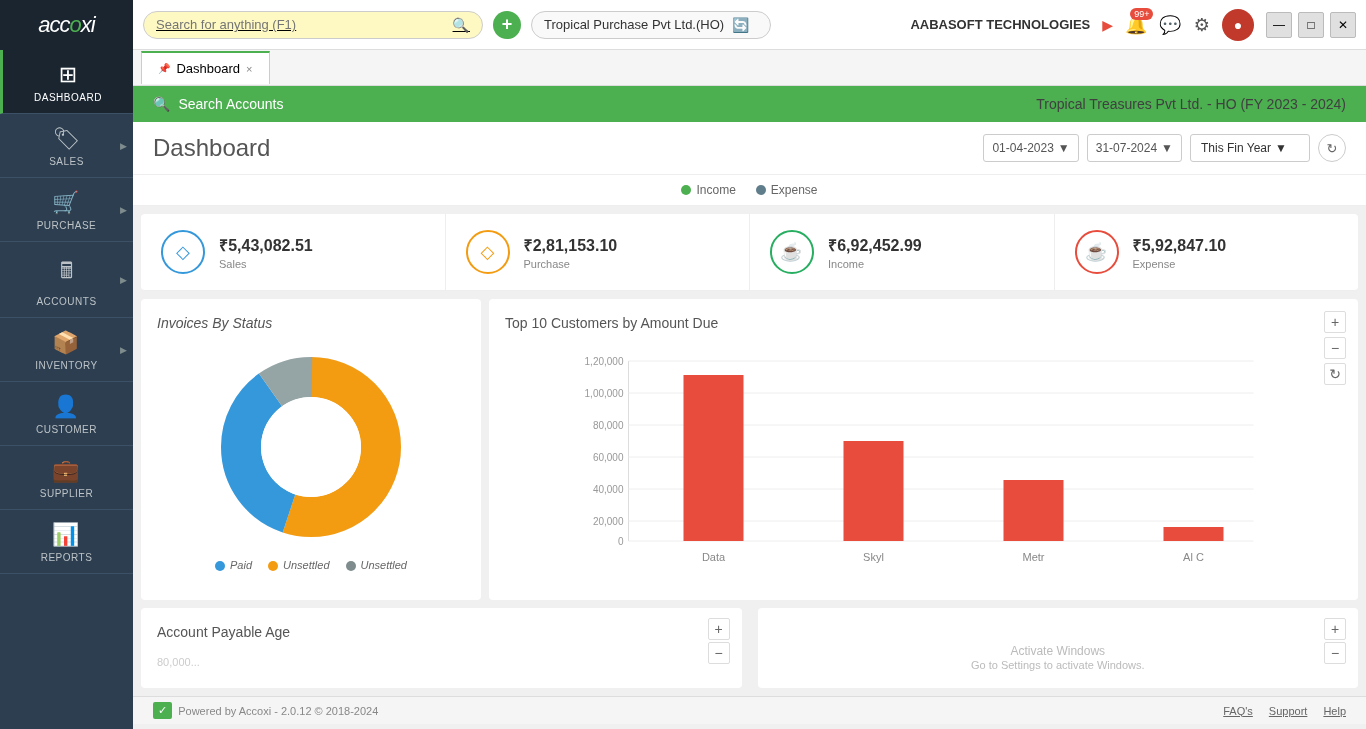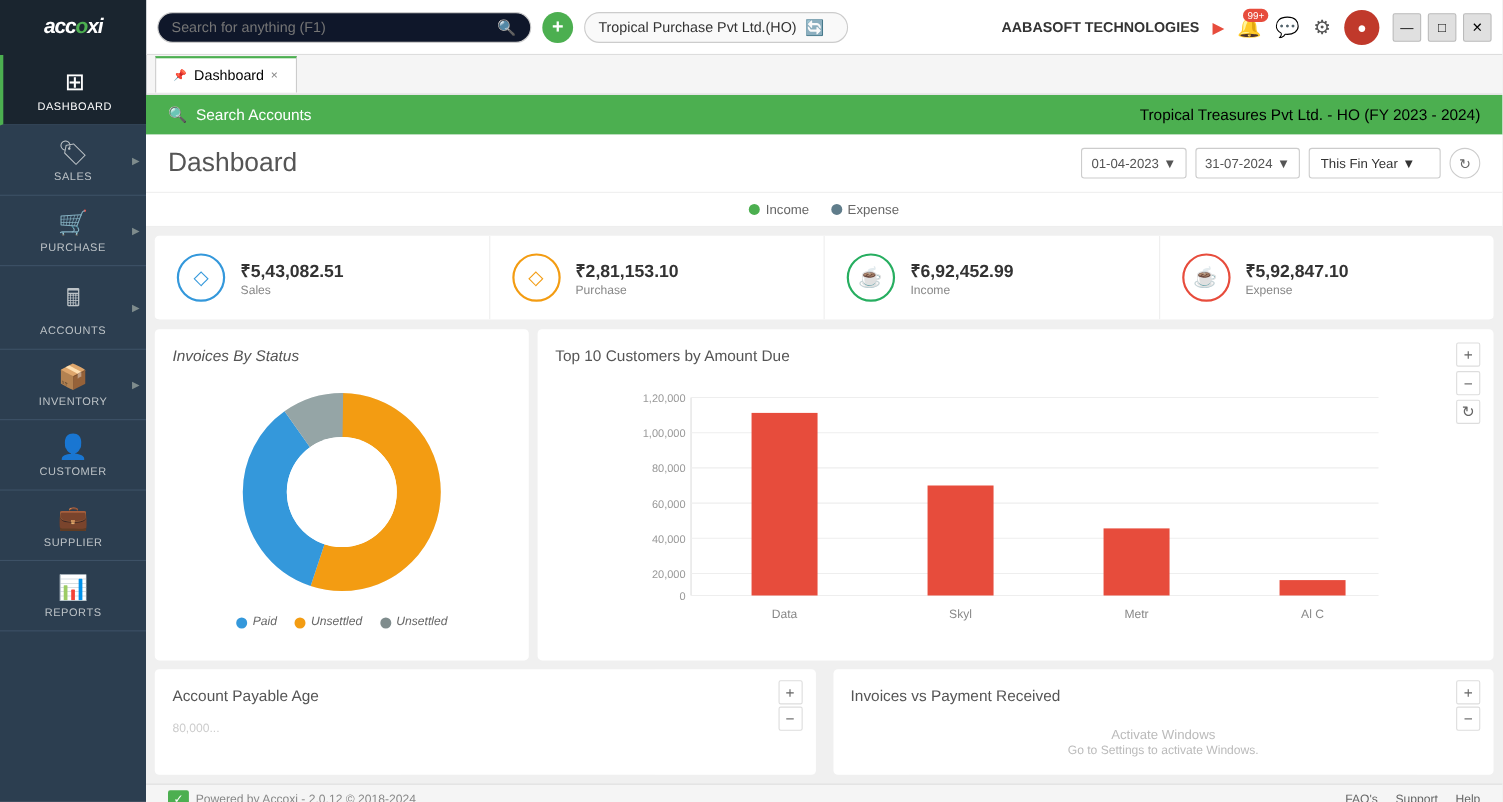--- a/index.html
+++ b/index.html
@@ -21,22 +21,22 @@
       width: 100%;
       background: #1a252f;
       padding: 10px 0;
       display: flex;
       align-items: center;
       justify-content: center;
       height: 50px;
     }
     .logo-text {
       color: white;
-      font-size: 19px;
-      font-weight: bold;
+      font-size: 22px;
+      font-weight: normal;
       font-style: italic;
       letter-spacing: -1px;
     }
     .logo-text span { color: #4CAF50; }
 
     .sidebar-item {
       width: 100%;
       display: flex;
       flex-direction: column;
       align-items: center;
@@ -91,21 +91,22 @@
       border-bottom: 1px solid #ddd;
       gap: 10px;
     }
     .search-box {
       flex: 1;
       max-width: 340px;
       display: flex;
       border: 1px solid #ccc;
       border-radius: 20px;
       padding: 5px 12px;
-      background: #0f172a;
+      background: #fef9c3;
+      text-decoration: underline;
     }
     .search-box input {
       border: none;
       background: transparent;
       outline: none;
       flex: 1;
       font-size: 13px;
       color: #666;
     }
     .search-icon-btn { color: #888; font-size: 14px; }
@@ -204,21 +205,21 @@
       background: #4CAF50;
       padding: 10px 20px;
       display: flex;
       align-items: center;
       justify-content: space-between;
     }
     .search-accounts {
       display: flex; align-items: center; gap: 8px;
       color: white; font-size: 14px; cursor: pointer;
     }
-    .company-title { color: #000000; font-size: 14px; font-weight: 500; }
+    .company-title { color: #404040; font-size: 14px; font-weight: 500; }
 
     
     .dashboard-header {
       background: white;
       padding: 12px 20px;
       display: flex;
       align-items: center;
       justify-content: space-between;
       border-bottom: 1px solid #eee;
     }
@@ -631,21 +632,20 @@
     <div class="bottom-row">
       <div class="bottom-panel">
         <div class="chart-title">Account Payable Age</div>
         <div class="panel-controls">
           <div class="chart-ctrl-btn">+</div>
           <div class="chart-ctrl-btn">−</div>
         </div>
         <div style="color:#ccc;font-size:11px;margin-top:8px;">80,000...</div>
       </div>
       <div class="bottom-panel">
-        <div class="chart-title">Invoices vs Payment Received</div>
         <div class="panel-controls">
           <div class="chart-ctrl-btn">+</div>
           <div class="chart-ctrl-btn">−</div>
         </div>
         <div style="color:#bbb;font-size:12px;margin-top:20px;text-align:center;">
           Activate Windows<br>
           <span style="font-size:11px;">Go to Settings to activate Windows.</span>
         </div>
       </div>
     </div>

